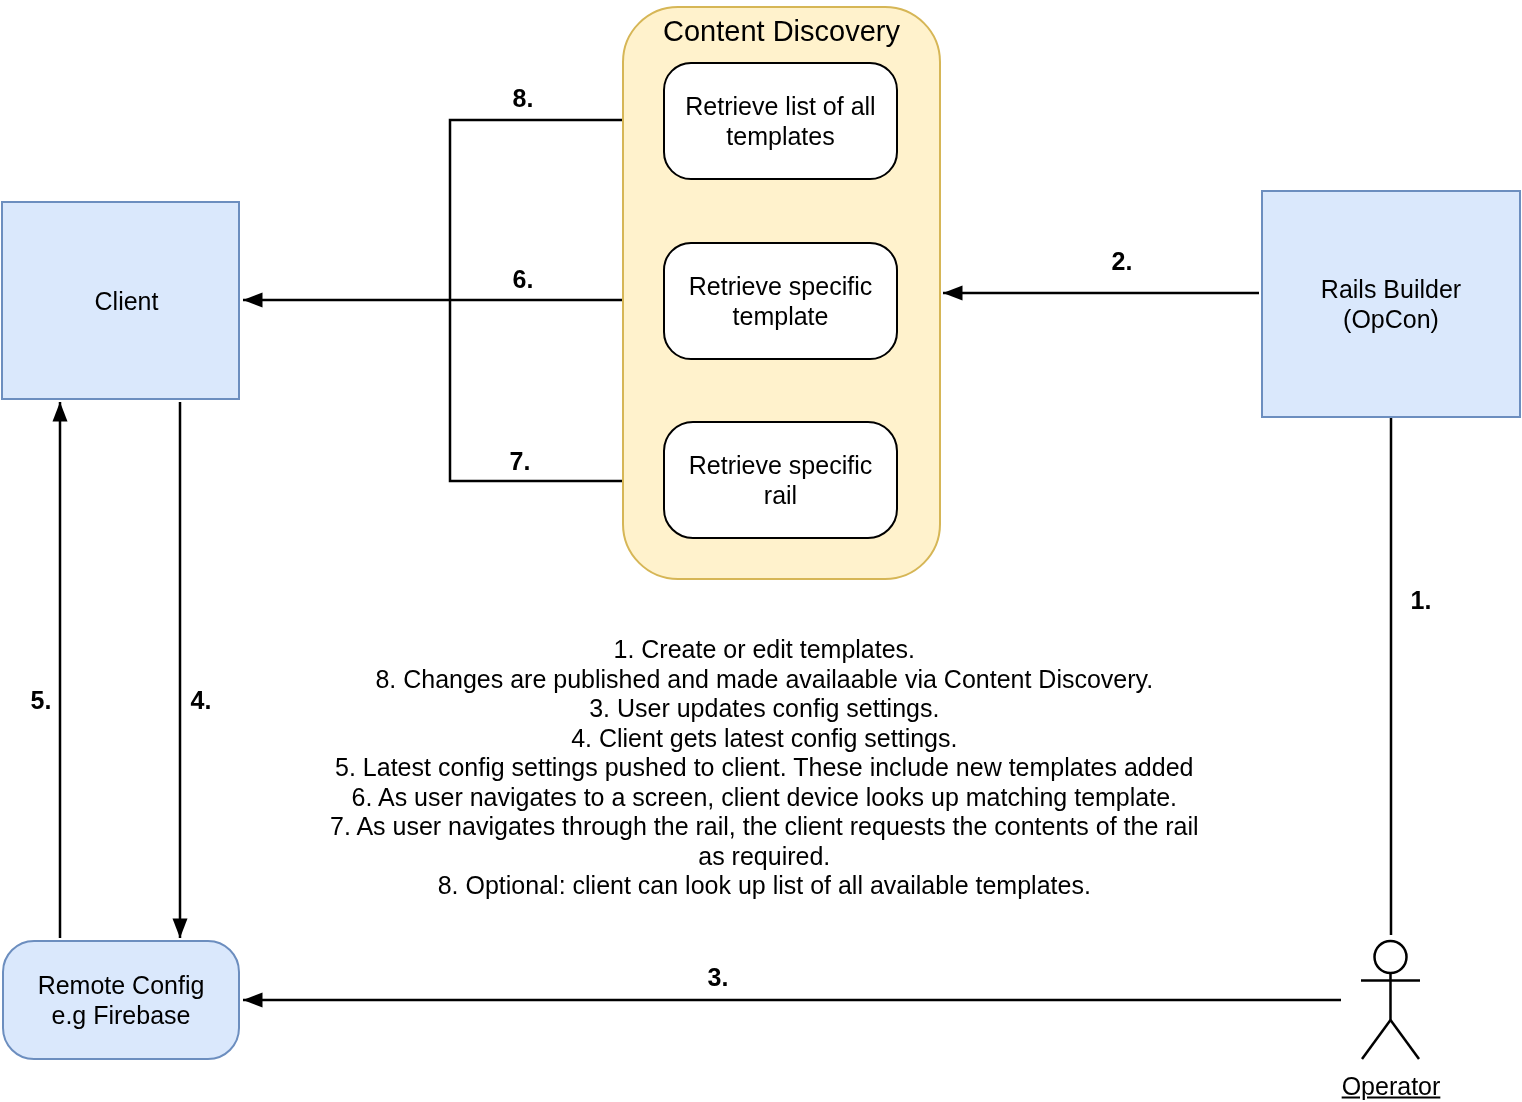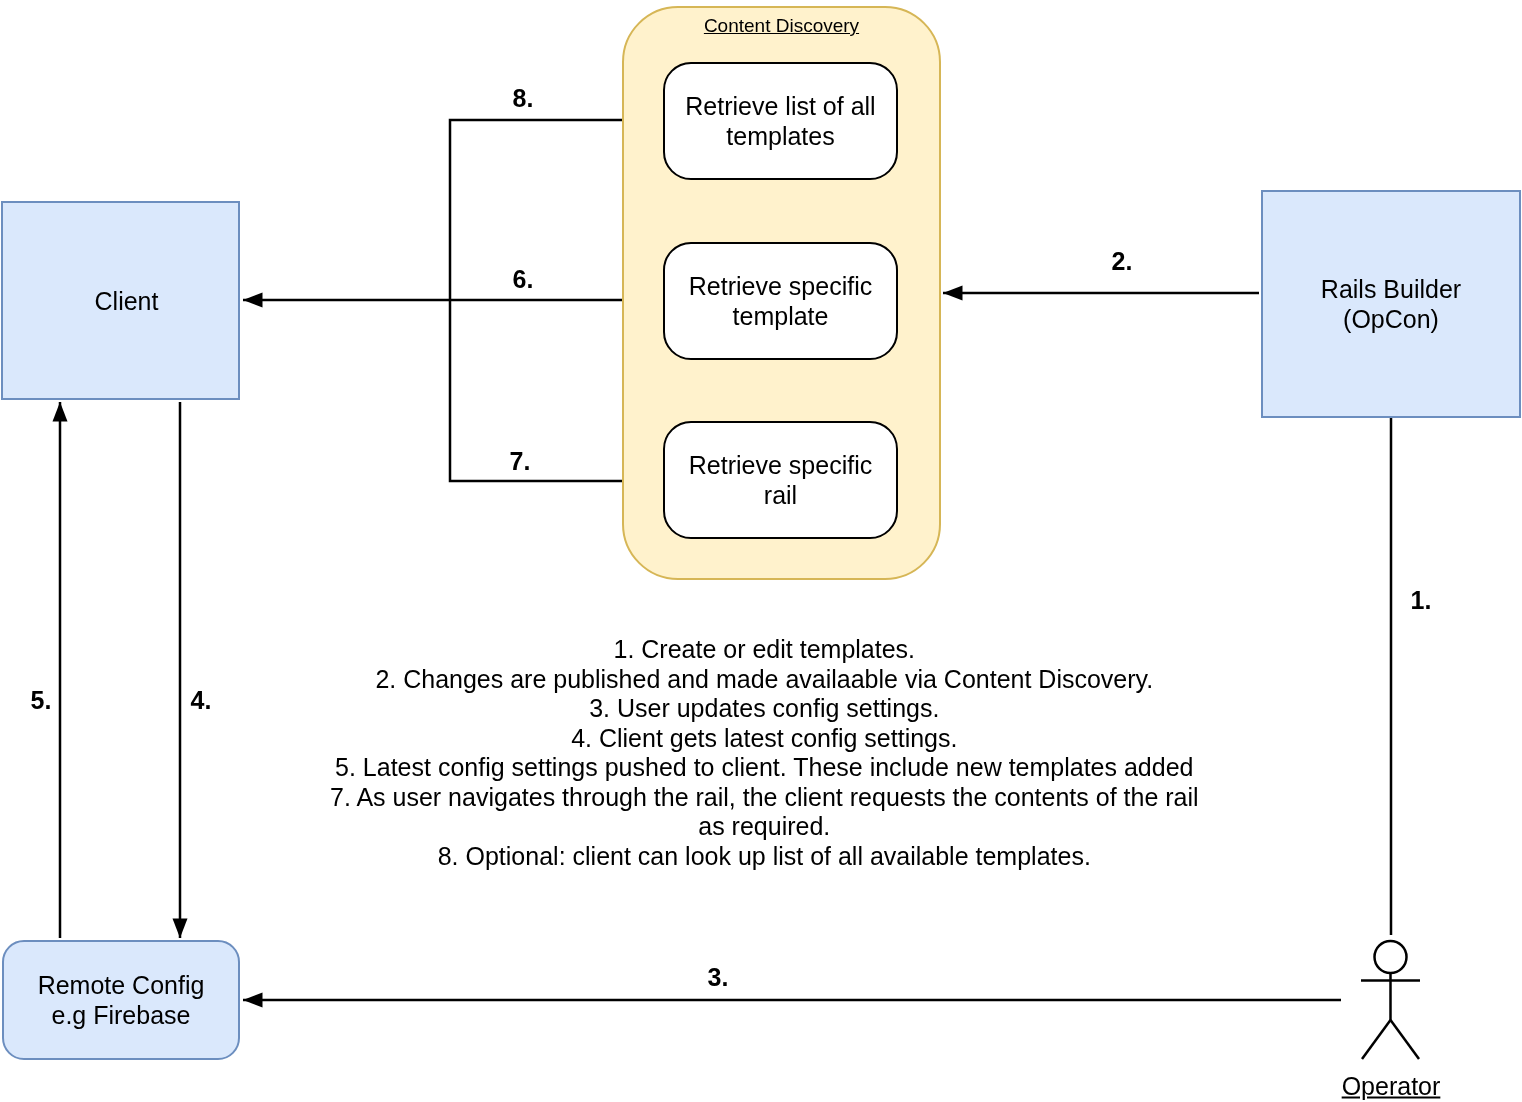--- a/index.html
+++ b/index.html
@@ -34,55 +34,54 @@
     justify-content: center;
     text-align: center;
     font-size: 25px;
     line-height: 30px;
     box-sizing: border-box;
     background: var(--node-fill);
     border: 2px solid var(--node-stroke);
   }
   #client        { left: 1px;    top: 201px; width: 239px; height: 199px; padding-left: 12px; }
   #rails-builder { left: 1261px; top: 190px; width: 260px; height: 228px; }
-  #remote-config { left: 2px;    top: 940px; width: 238px; height: 120px; border-radius: 22px; }
+  #remote-config { left: 2px;    top: 940px; width: 238px; height: 120px; border-radius: 32px; }
 
   #cd-container {
     position: absolute;
     left: 622px; top: 6px; width: 319px; height: 574px;
     background: var(--container-fill);
     border: 2px solid var(--container-stroke);
     border-radius: 56px;
     box-sizing: border-box;
   }
   #cd-title {
     position: absolute;
     left: 622px; top: 15px; width: 319px;
     text-align: center;
-    font-size: 19px;
-    text-decoration: underline;
+    font-size: 29px;
   }
   .cd-item {
     position: absolute;
     left: 663px; width: 235px; height: 118px;
     background: var(--item-fill);
     border: 2px solid var(--item-stroke);
     border-radius: 28px;
     box-sizing: border-box;
     display: flex;
     align-items: center;
     justify-content: center;
     text-align: center;
     font-size: 25px;
     line-height: 30px;
     padding: 0 10px;
   }
   #cd-item-0 { top: 62px; }
   #cd-item-1 { top: 242px; }
-  #cd-item-2 { top: 421px; }
+  #cd-item-2 { top: 421px; border-radius: 30px; }
 
   #notes {
     position: absolute;
     left: 330px; top: 635px;
     font-size: 25px;
     line-height: 29.5px;
     white-space: nowrap;
     text-align: center;
   }
   .arrow-label {
@@ -187,22 +186,23 @@
   <div class="arrow-label" id="lbl-a2">2.</div>
   <div class="arrow-label" id="lbl-a3">3.</div>
   <div class="arrow-label" id="lbl-a4">4.</div>
   <div class="arrow-label" id="lbl-a5">5.</div>
   <div class="arrow-label" id="lbl-a6">6.</div>
   <div class="arrow-label" id="lbl-a7">7.</div>
   <div class="arrow-label" id="lbl-a8">8.</div>
 
   <div id="notes">
     <div class="note-line">1. Create or edit templates.</div>
-    <div class="note-line">2. Changes are published and made availaable via Content Discovery.</div>
+    <div class="note-line">8. Changes are published and made availaable via Content Discovery.</div>
     <div class="note-line">3. User updates config settings.</div>
     <div class="note-line">4. Client gets latest config settings.</div>
     <div class="note-line">5. Latest config settings pushed to client. These include new templates added</div>
+    <div class="note-line">6. As user navigates to a screen, client device looks up matching template.</div>
     <div class="note-line">7. As user navigates through the rail, the client requests the contents of the rail</div>
     <div class="note-line">as required.</div>
     <div class="note-line">8. Optional: client can look up list of all available templates.</div>
   </div>
 
 </div>
 
 </body></html>

